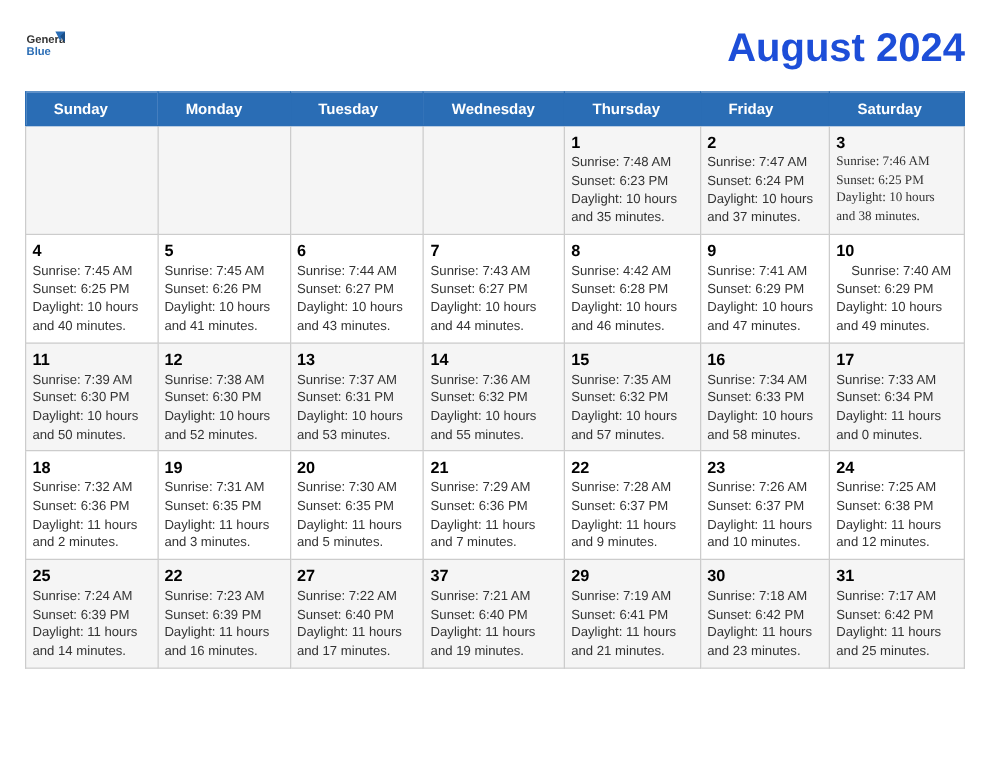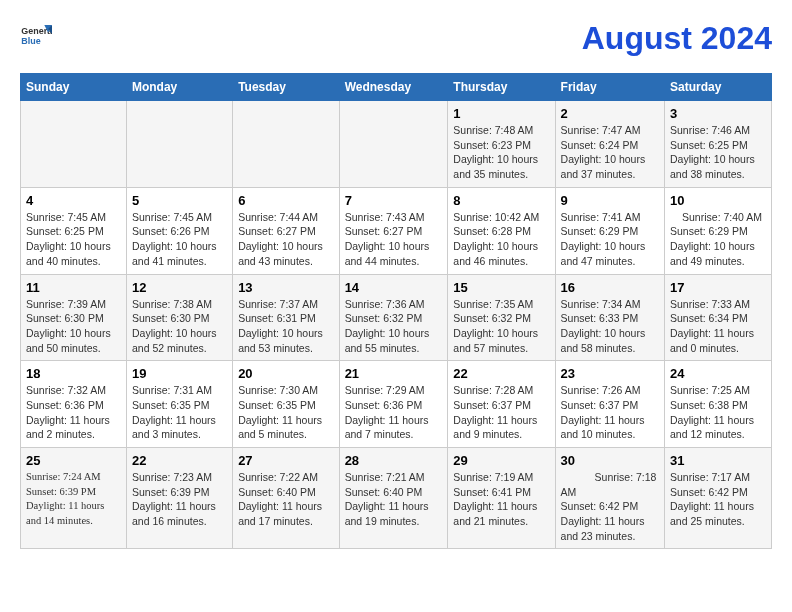--- a/index.html
+++ b/index.html
@@ -39,21 +39,21 @@
     }
     table {
       width: 100%;
       border-collapse: collapse;
       font-size: 11px;
     }
     thead tr th {
       background-color: #2a6db5;
       color: #fff;
       text-align: left;
-      padding: 6px 5px;
+      padding: 6px 22px;
       font-size: 12px;
       font-weight: bold;
       border: 1px solid #2a6db5;
     }
     tbody tr td {
       border: 1px solid #ccc;
       padding: 5px;
       vertical-align: top;
       width: 113px;
       min-height: 80px;
@@ -115,21 +115,21 @@
         <td class="empty-cell"></td>
         <td class="empty-cell"></td>
         <td><span class="day-number">1</span><span class="day-info" style="white-space: pre-line;">Sunrise: 7:48 AM
 Sunset: 6:23 PM
 Daylight: 10 hours
 and 35 minutes.</span></td>
         <td><span class="day-number">2</span><span class="day-info" style="white-space: pre-line;">Sunrise: 7:47 AM
 Sunset: 6:24 PM
 Daylight: 10 hours
 and 37 minutes.</span></td>
-        <td><span class="day-number">3</span><span class="day-info" style="white-space: pre-line;">Sunrise: 7:46 AM
+        <td><span class="day-number">3</span><span class="day-info" style="white-space: pre-line; font-family: Liberation Serif, serif;">Sunrise: 7:46 AM
 Sunset: 6:25 PM
 Daylight: 10 hours
 and 38 minutes.</span></td>
       </tr>
       <tr>
         <td><span class="day-number">4</span><span class="day-info" style="white-space: pre-line;">Sunrise: 7:45 AM
 Sunset: 6:25 PM
 Daylight: 10 hours
 and 40 minutes.</span></td>
         <td><span class="day-number">5</span><span class="day-info" style="white-space: pre-line;">Sunrise: 7:45 AM
@@ -137,21 +137,21 @@
 Daylight: 10 hours
 and 41 minutes.</span></td>
         <td><span class="day-number">6</span><span class="day-info" style="white-space: pre-line;">Sunrise: 7:44 AM
 Sunset: 6:27 PM
 Daylight: 10 hours
 and 43 minutes.</span></td>
         <td><span class="day-number">7</span><span class="day-info" style="white-space: pre-line;">Sunrise: 7:43 AM
 Sunset: 6:27 PM
 Daylight: 10 hours
 and 44 minutes.</span></td>
-        <td><span class="day-number">8</span><span class="day-info" style="white-space: pre-line;">Sunrise: 10:42 AM
+        <td><span class="day-number">8</span><span class="day-info" style="white-space: pre-line;">Sunrise: 4:42 AM
 Sunset: 6:28 PM
 Daylight: 10 hours
 and 46 minutes.</span></td>
         <td><span class="day-number">9</span><span class="day-info" style="white-space: pre-line;">Sunrise: 7:41 AM
 Sunset: 6:29 PM
 Daylight: 10 hours
 and 47 minutes.</span></td>
         <td><span class="day-number">10</span><span class="day-info" style="white-space: pre-line; margin-left: 12px;">Sunrise: 7:40 AM
 Sunset: 6:29 PM
 Daylight: 10 hours
@@ -211,41 +211,41 @@
         <td><span class="day-number">23</span><span class="day-info" style="white-space: pre-line;">Sunrise: 7:26 AM
 Sunset: 6:37 PM
 Daylight: 11 hours
 and 10 minutes.</span></td>
         <td><span class="day-number">24</span><span class="day-info" style="white-space: pre-line;">Sunrise: 7:25 AM
 Sunset: 6:38 PM
 Daylight: 11 hours
 and 12 minutes.</span></td>
       </tr>
       <tr>
-        <td><span class="day-number">25</span><span class="day-info" style="white-space: pre-line; font-family: Liberation Serif, serif;">Sunrise: 7:24 AM
+        <td><span class="day-number">25</span><span class="day-info" style="white-space: pre-line;">Sunrise: 7:24 AM
 Sunset: 6:39 PM
 Daylight: 11 hours
 and 14 minutes.</span></td>
         <td><span class="day-number">22</span><span class="day-info" style="white-space: pre-line;">Sunrise: 7:23 AM
 Sunset: 6:39 PM
 Daylight: 11 hours
 and 16 minutes.</span></td>
         <td><span class="day-number">27</span><span class="day-info" style="white-space: pre-line;">Sunrise: 7:22 AM
 Sunset: 6:40 PM
 Daylight: 11 hours
 and 17 minutes.</span></td>
-        <td><span class="day-number">28</span><span class="day-info" style="white-space: pre-line; text-align: center;">Sunrise: 7:21 AM
+        <td><span class="day-number">37</span><span class="day-info" style="white-space: pre-line; text-align: center;">Sunrise: 7:21 AM
 Sunset: 6:40 PM
 Daylight: 11 hours
 and 19 minutes.</span></td>
         <td><span class="day-number">29</span><span class="day-info" style="white-space: pre-line;">Sunrise: 7:19 AM
 Sunset: 6:41 PM
 Daylight: 11 hours
 and 21 minutes.</span></td>
-        <td><span class="day-number">30</span><span class="day-info" style="white-space: pre-line; margin-left: 34px;">Sunrise: 7:18 AM
+        <td><span class="day-number">30</span><span class="day-info" style="white-space: pre-line;">Sunrise: 7:18 AM
 Sunset: 6:42 PM
 Daylight: 11 hours
 and 23 minutes.</span></td>
         <td><span class="day-number">31</span><span class="day-info" style="white-space: pre-line;">Sunrise: 7:17 AM
 Sunset: 6:42 PM
 Daylight: 11 hours
 and 25 minutes.</span></td>
       </tr>
     </tbody>
 </table>

